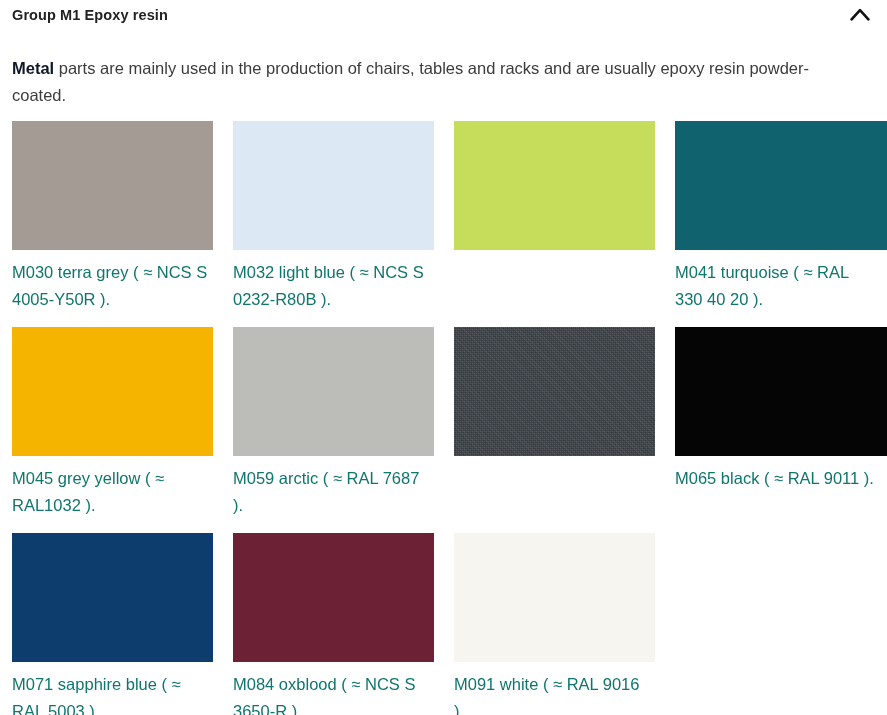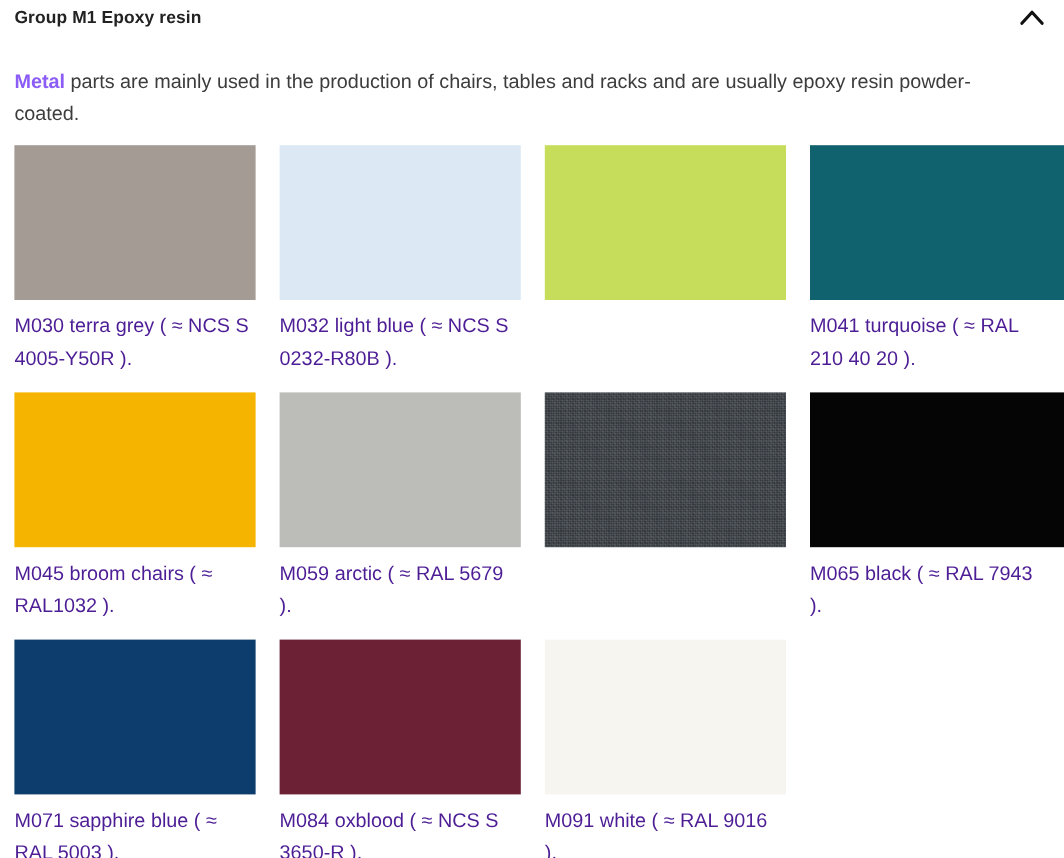--- a/index.html
+++ b/index.html
@@ -55,21 +55,21 @@
   .collapse-toggle svg { display: block; }
 
   
   .intro {
     padding: 10px 12px 0 12px;
     font-size: 16.5px;
     line-height: 27px;
     color: #3c3c3c;
     max-width: 835px;
   }
-  .intro b { font-weight: bold; color: #8b5cf6; }
+  .intro b { font-weight: bold; color: #0f172a; }
 
   
   .swatch-grid {
     position: absolute;
     left: 12px;
     top: 121px;
     width: 875px;
     display: grid;
     grid-template-columns: repeat(4, 201px);
     column-gap: 20px;
@@ -84,21 +84,21 @@
   .swatch-chip.textured {
     background-image:
       repeating-linear-gradient(0deg, rgba(255,255,255,.055) 0 1px, rgba(0,0,0,.055) 1px 2px),
       repeating-linear-gradient(90deg, rgba(255,255,255,.05) 0 1px, rgba(0,0,0,.05) 1px 2px),
       repeating-linear-gradient(45deg, rgba(255,255,255,.035) 0 1px, rgba(0,0,0,.04) 1px 3px);
   }
   .swatch-label {
     margin-top: 9px;
     font-size: 16.5px;
     line-height: 27px;
-    color: #4c1d95;
+    color: #0f766e;
     width: 200px;
   }
 
   
   .swatch-grid .swatch-cell:nth-child(4n) .swatch-chip,
   .swatch-grid .swatch-cell:nth-child(4n) { width: 214px; }
 </style>
 </head>
 <body>
 
@@ -124,36 +124,36 @@
       </div>
       <div class="swatch-cell">
         <div class="swatch-chip" style="background-color: rgb(220, 233, 244);"></div>
         <div class="swatch-label">M032 light blue ( ≈ NCS S 0232-R80B ).</div>
       </div>
       <div class="swatch-cell">
         <div class="swatch-chip" style="background-color: rgb(198, 220, 91);"></div>
       </div>
       <div class="swatch-cell">
         <div class="swatch-chip" style="background-color: rgb(17, 98, 111);"></div>
-        <div class="swatch-label">M041 turquoise ( ≈ RAL 210 40 20 ).</div>
+        <div class="swatch-label">M041 turquoise ( ≈ RAL 330 40 20 ).</div>
       </div>
       <div class="swatch-cell">
         <div class="swatch-chip" style="background-color: rgb(245, 180, 0);"></div>
-        <div class="swatch-label">M045 broom chairs ( ≈ RAL1032 ).</div>
+        <div class="swatch-label">M045 grey yellow ( ≈ RAL1032 ).</div>
       </div>
       <div class="swatch-cell">
         <div class="swatch-chip" style="background-color: rgb(188, 189, 184);"></div>
-        <div class="swatch-label">M059 arctic ( ≈ RAL 5679 ).</div>
+        <div class="swatch-label">M059 arctic ( ≈ RAL 7687 ).</div>
       </div>
       <div class="swatch-cell">
         <div class="swatch-chip textured" style="background-color: rgb(59, 65, 71);"></div>
       </div>
       <div class="swatch-cell">
         <div class="swatch-chip" style="background-color: rgb(5, 5, 5);"></div>
-        <div class="swatch-label">M065 black ( ≈ RAL 7943 ).</div>
+        <div class="swatch-label">M065 black ( ≈ RAL 9011 ).</div>
       </div>
       <div class="swatch-cell">
         <div class="swatch-chip" style="background-color: rgb(13, 61, 109);"></div>
         <div class="swatch-label">M071 sapphire blue ( ≈ RAL 5003 ).</div>
       </div>
       <div class="swatch-cell">
         <div class="swatch-chip" style="background-color: rgb(108, 33, 53);"></div>
         <div class="swatch-label">M084 oxblood ( ≈ NCS S 3650-R ).</div>
       </div>
       <div class="swatch-cell">

